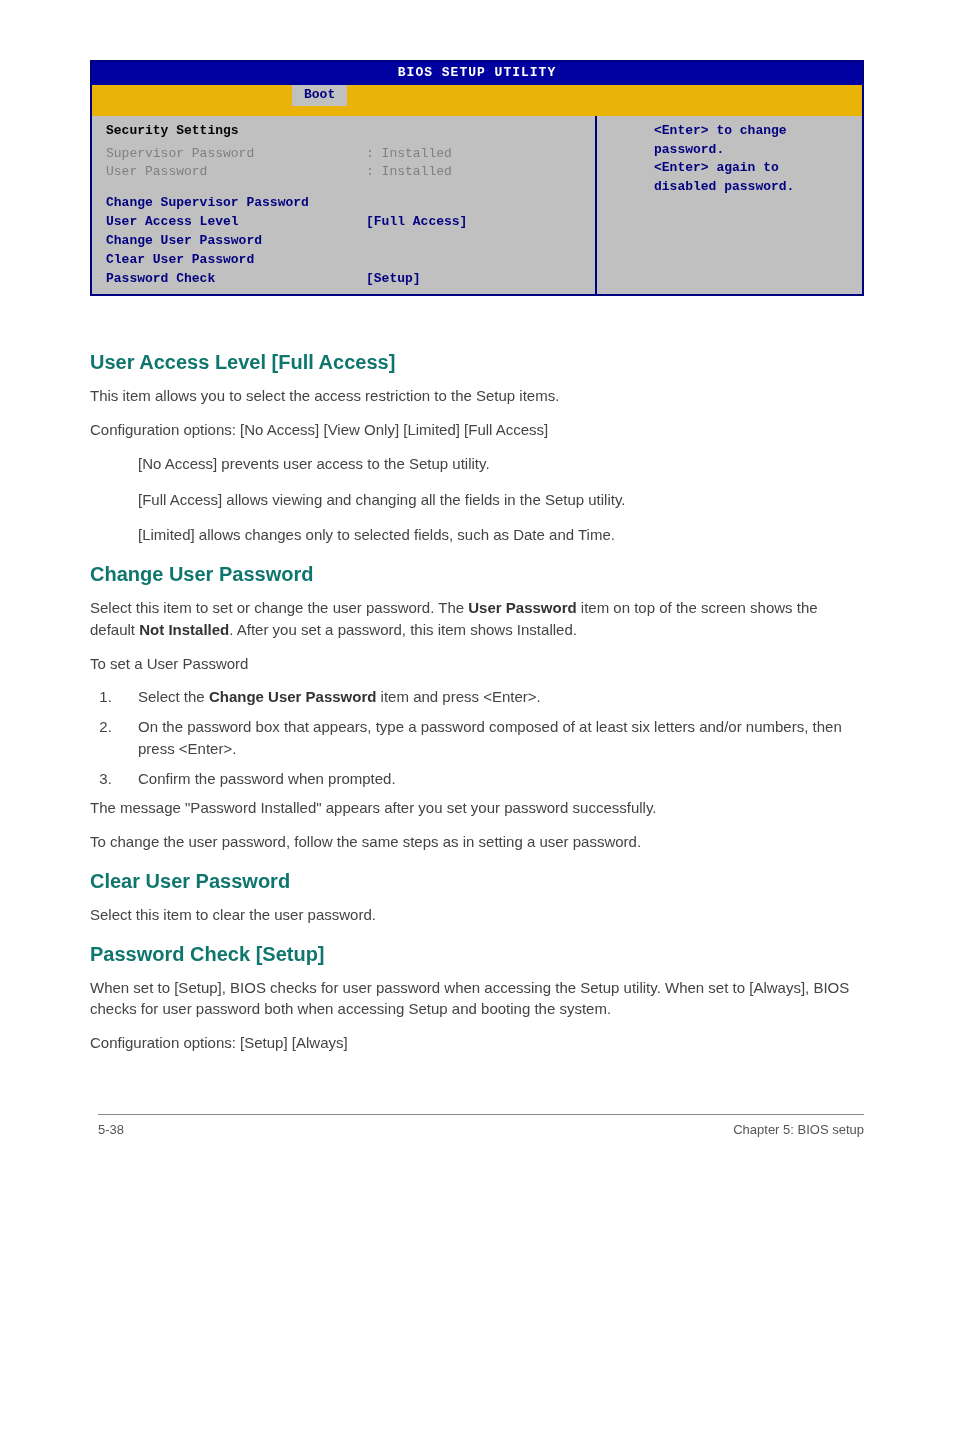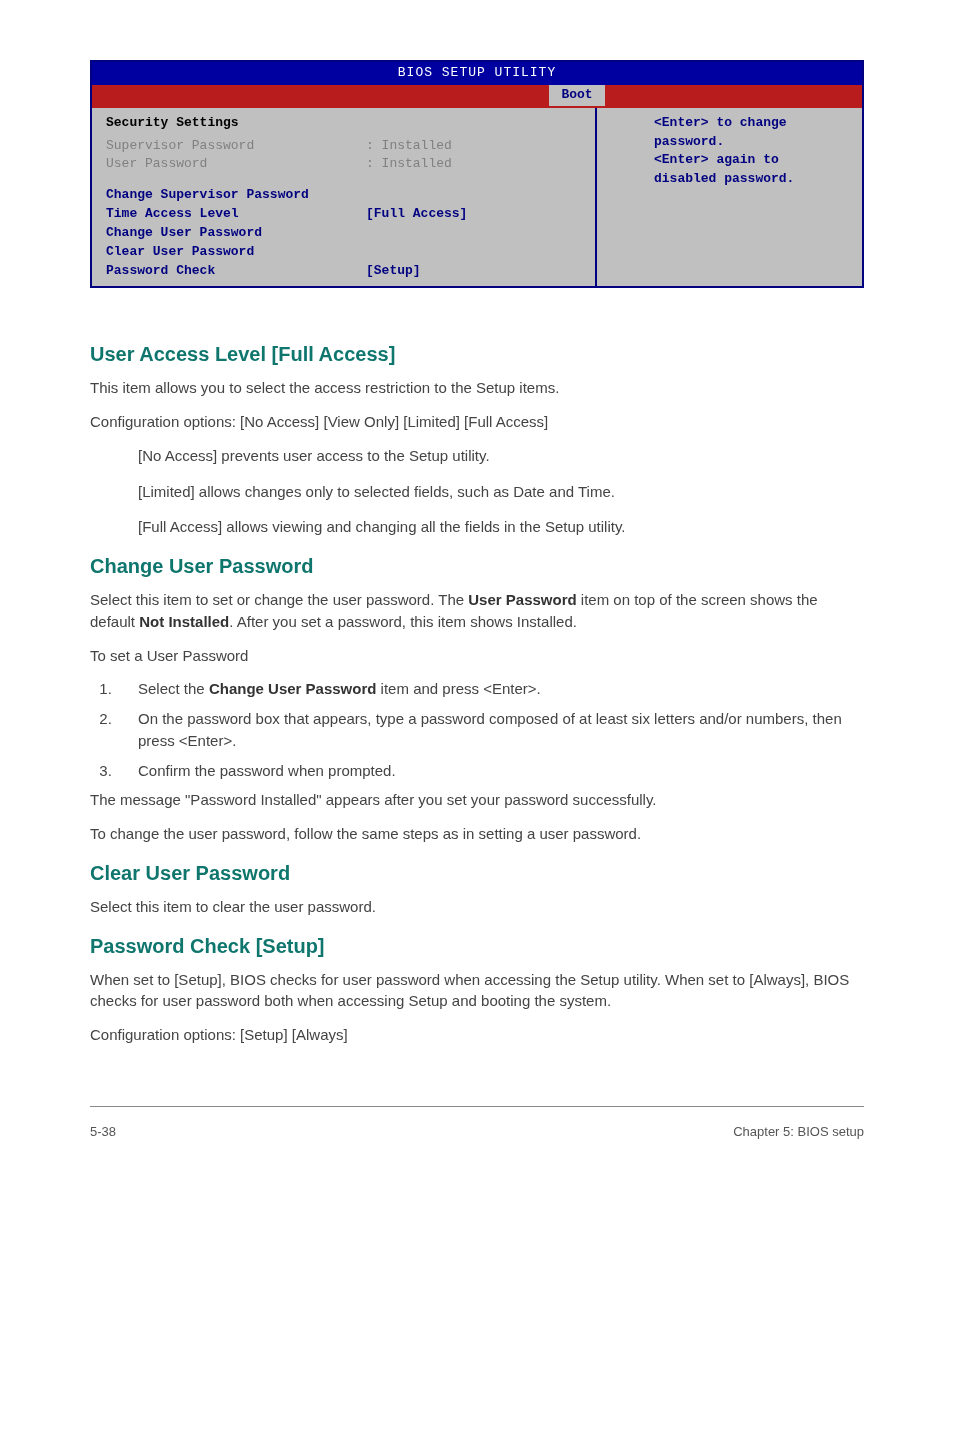--- a/index.html
+++ b/index.html
@@ -20,29 +20,29 @@
       font-family: "Courier New", monospace;
       font-size: 13px;
       margin-bottom: 36px;
       overflow: hidden;
       position: relative;
     }
     .bios-title-bar {
       background: #0000a0;
       color: #ffffff;
       text-align: center;
-      font-weight: normal;
+      font-weight: bold;
       padding: 2px 8px;
       letter-spacing: 1px;
     }
     .bios-tab-row {
-      background: #b91c1c;
-      display: flex;
-      justify-content: center;
-      padding-bottom: 2px;
+      background: #eab308;
+      display: flex;
+      justify-content: flex-start;
+      padding-bottom: 10px;
     }
     .bios-tab {
       background: #c0c0c0;
       color: #000080;
       padding: 1px 12px;
       font-weight: bold;
       margin-left: 200px;
     }
     .bios-body {
       display: flex;
@@ -115,25 +115,26 @@
     }
     ol li {
       font-size: 15px;
       color: #444444;
       padding-left: 22px;
       margin-bottom: 8px;
     }
     .footer {
       border-top: 1px solid #888888;
       margin-top: 60px;
-      padding-top: 16px;
+      padding-top: 6px;
       display: flex;
       justify-content: space-between;
       font-size: 13px;
       color: #555555;
+      margin-left: 8px;
     }
     b {
       color: #333333;
     }
   </style>
 </head>
 <body>
 
 <div class="bios-box">
   <div class="bios-title-bar">BIOS SETUP UTILITY</div>
@@ -147,21 +148,21 @@
         <span class="bios-gray bios-field">Supervisor Password</span>
         <span class="bios-gray">: Installed</span>
       </div>
       <div class="bios-row">
         <span class="bios-gray bios-field">User Password</span>
         <span class="bios-gray">: Installed</span>
       </div>
       <div style="height:12px"></div>
       <div class="bios-blue">Change Supervisor Password</div>
       <div class="bios-row">
-        <span class="bios-blue bios-field">Time Access Level</span>
+        <span class="bios-blue bios-field">User Access Level</span>
         <span class="bios-blue">[Full Access]</span>
       </div>
       <div class="bios-blue">Change User Password</div>
       <div class="bios-blue">Clear User Password</div>
       <div class="bios-row">
         <span class="bios-blue bios-field">Password Check</span>
         <span class="bios-blue">[Setup]</span>
       </div>
     </div>
     <div class="bios-right">
@@ -172,22 +173,22 @@
     </div>
   </div>
 </div>
 <div class="bios-curve"></div>
 
 <h2>User Access Level [Full Access]</h2>
 <p>This item allows you to select the access restriction to the Setup items.</p>
 <p>Configuration options: [No Access] [View Only] [Limited] [Full Access]</p>
 <div class="indent-block">
   <p>[No Access] prevents user access to the Setup utility.</p>
+  <p>[Full Access] allows viewing and changing all the fields in the Setup utility.</p>
   <p>[Limited] allows changes only to selected fields, such as Date and Time.</p>
-  <p>[Full Access] allows viewing and changing all the fields in the Setup utility.</p>
 </div>
 
 <h2>Change User Password</h2>
 <p>
   <span>Select this item to set or change the user password. The </span><b>User Password</b><span> item on top of the screen shows the default </span><b>Not Installed</b><span>. After you set a password, this item shows Installed.</span>
 </p>
 <p>To set a User Password</p>
 <ol>
   <li>
     <span>Select the </span><b>Change User Password</b><span> item and press &lt;Enter&gt;.</span>

